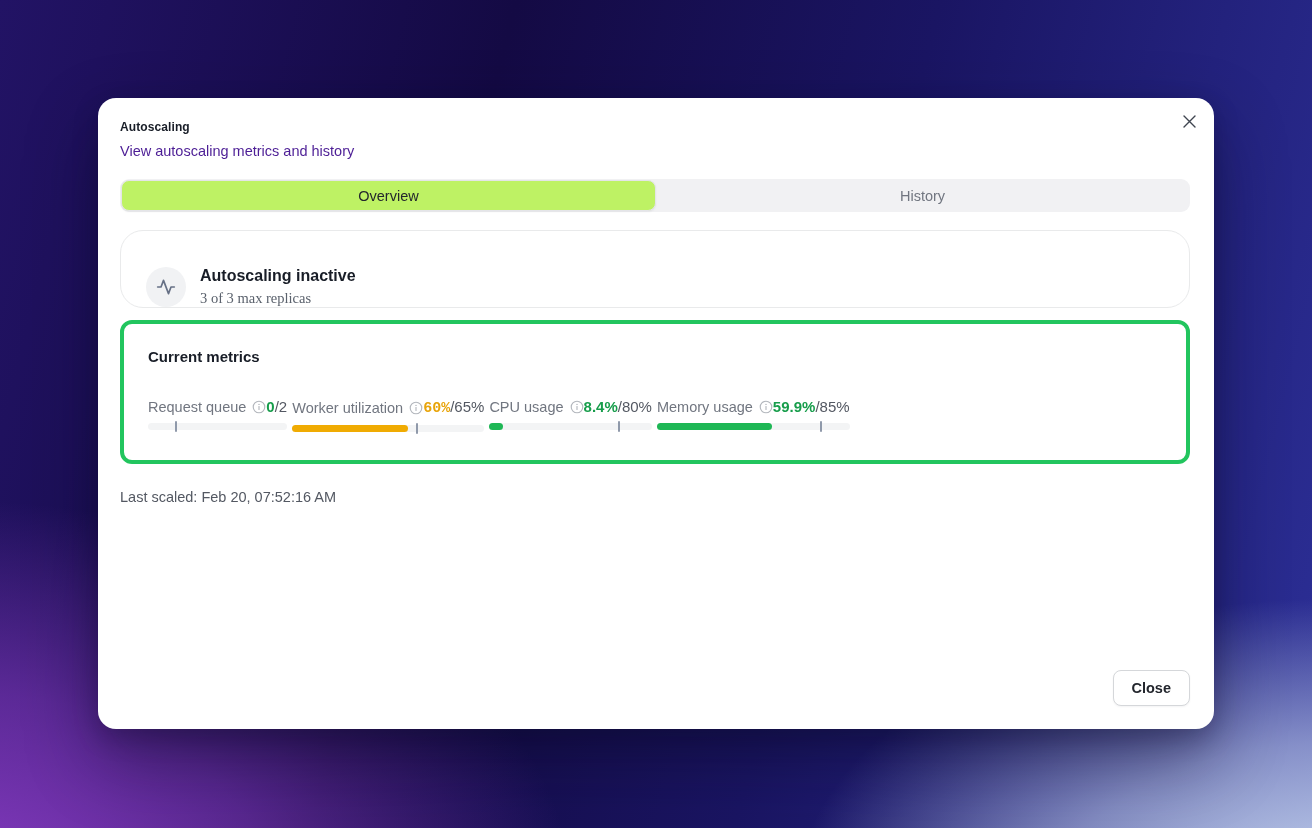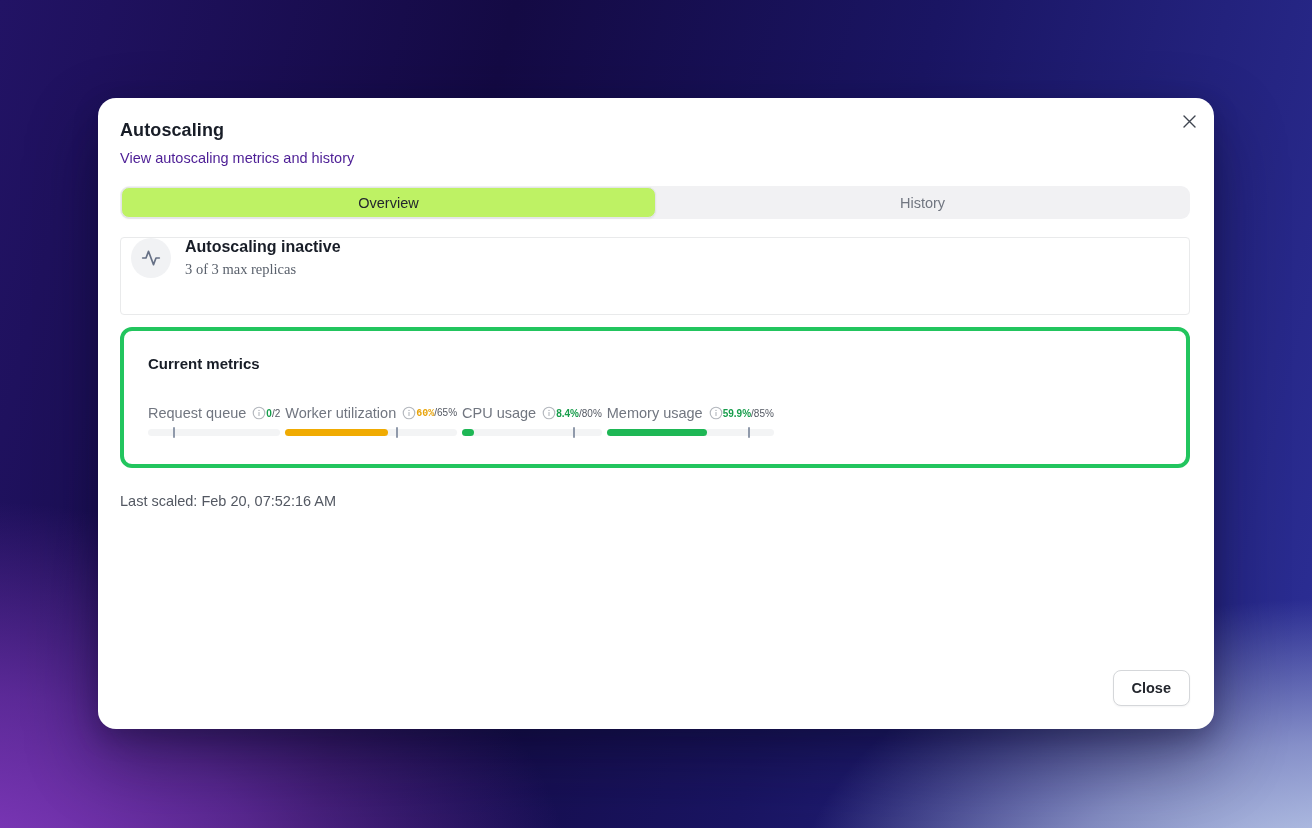--- a/index.html
+++ b/index.html
@@ -17,21 +17,21 @@
     position: absolute;
     left: 98px; top: 98px;
     width: 1116px; height: 631px;
     background: #ffffff;
     border-radius: 18px;
     box-shadow: 0 30px 70px rgba(10,8,40,0.45), 0 8px 24px rgba(10,8,40,0.25);
     padding: 20px 24px 22px 22px;
   }
 
   .modal-title {
-    font-size: 18px; font-weight: 700; color: #181d27;
+    font-size: 12px; font-weight: 700; color: #181d27;
     letter-spacing: 0.1px; padding-top: 2px;
   }
   .modal-subtitle {
     font-size: 14.5px; color: #4c1d95; margin-top: 9px;
   }
   .close-x {
     position: absolute; top: 13px; right: 15px;
     width: 20px; height: 20px; cursor: pointer;
     display: flex; align-items: center; justify-content: center;
   }
@@ -56,25 +56,25 @@
   .tab.active {
     background: #bef264;
     color: #23262d;
     border: 1px solid #e4e5e8;
     box-shadow: 0 1px 2px rgba(16,24,40,0.06);
   }
 
   .status-card {
     margin-top: 18px;
     border: 1px solid #e9eaeb;
-    border-radius: 4px;
+    border-radius: 23px;
     height: 78px;
     display: flex;
-    align-items: flex-start;
-    padding: 0 10px;
+    align-items: flex-end;
+    padding: 0 25px;
     gap: 14px;
   }
   .status-icon-circle {
     width: 40px; height: 40px;
     border-radius: 50%;
     background: #f1f2f4;
     display: flex; align-items: center; justify-content: center;
     flex: 0 0 auto;
   }
   .status-title { font-size: 16px; font-weight: 700; color: #181d27; }
@@ -89,21 +89,21 @@
   .metrics-title { font-size: 15px; font-weight: 700; color: #181d27; }
 
   .metric-rows { margin-top: 33px; display: flex; flex-direction: row; gap: 5px; text-align: right; }
   .metric-row { }
   .metric-head {
     display: flex; align-items: center;
     font-size: 14.5px;
   }
   .metric-label { color: #717680; }
   .info-icon { margin-left: 6px; display: inline-flex; align-items: center; cursor: pointer; }
-  .metric-value { margin-left: auto; font-size: 10px; font-weight: 700; }
+  .metric-value { margin-left: auto; font-size: 15px; font-weight: 700; }
   .metric-value .thr { color: #535862; font-weight: 400; }
 
   .metric-bar {
     position: relative;
     margin-top: 8px;
     height: 7px;
     border-radius: 4px;
     background: #f3f4f5;
   }
   .metric-bar .fill {

